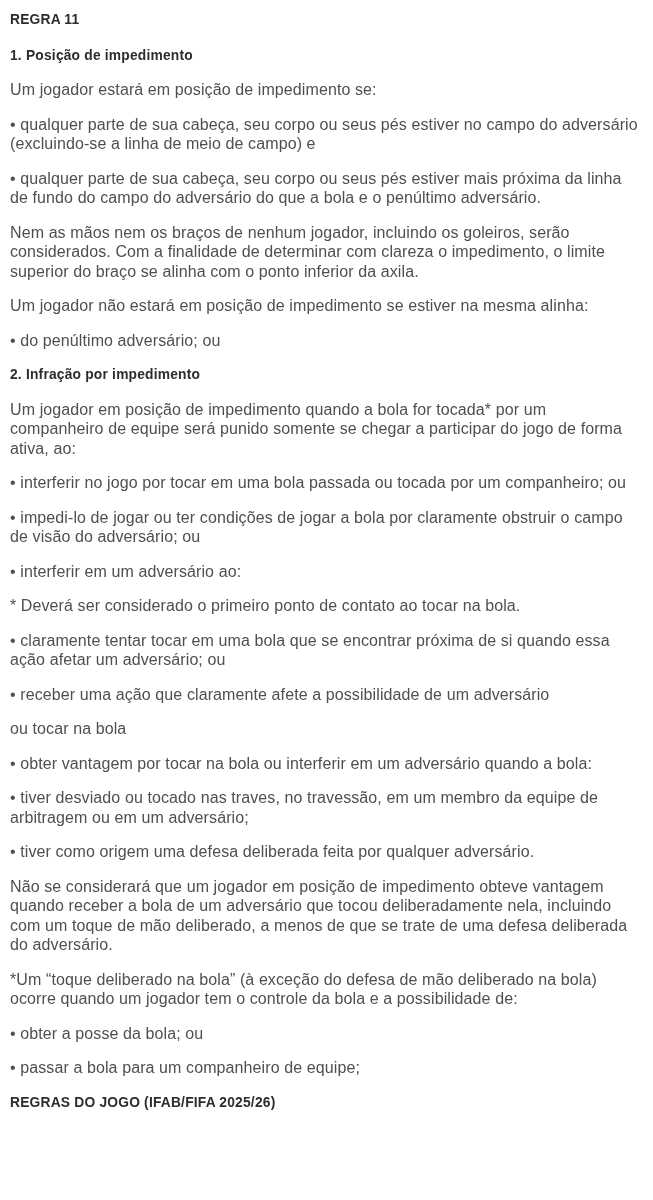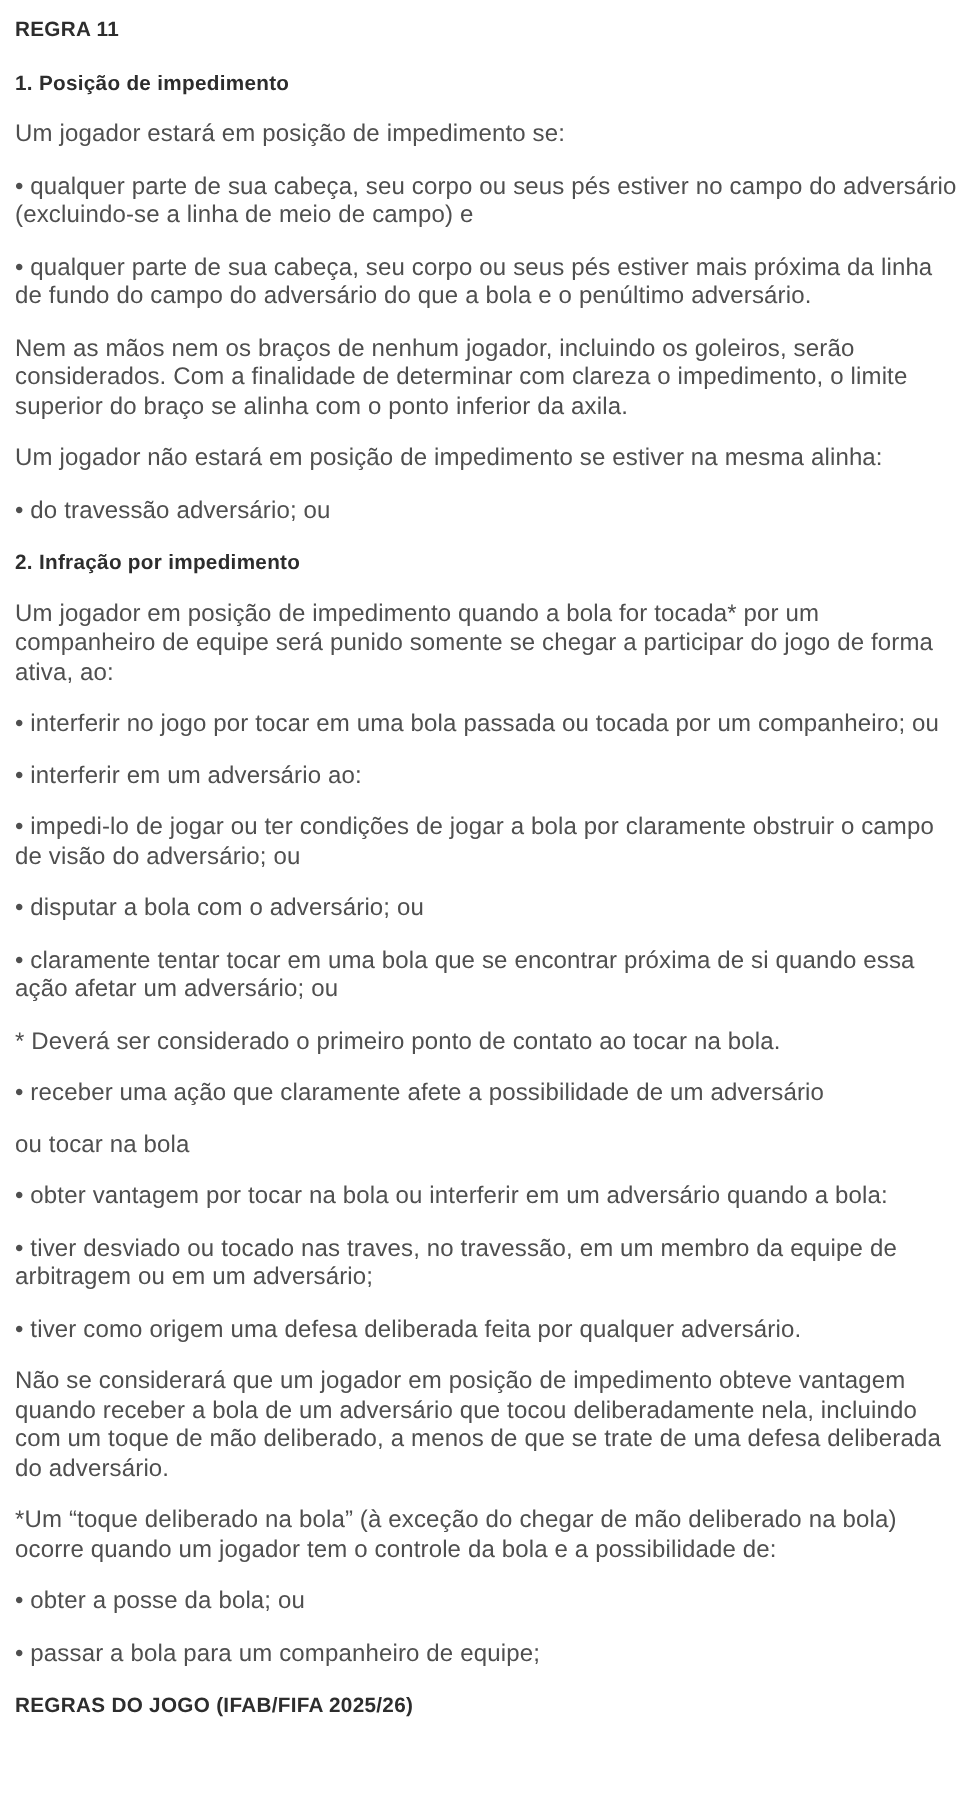--- a/index.html
+++ b/index.html
@@ -42,32 +42,31 @@
 <body>
 
 <div class="doc">
   <p class="heading title">REGRA 11</p>
   <p class="heading">1. Posição de impedimento</p>
   <p class="para">Um jogador estará em posição de impedimento se:</p>
   <p class="para">• qualquer parte de sua cabeça, seu corpo ou seus pés estiver no campo do adversário (excluindo-se a linha de meio de campo) e</p>
   <p class="para">• qualquer parte de sua cabeça, seu corpo ou seus pés estiver mais próxima da linha de fundo do campo do adversário do que a bola e o penúltimo adversário.</p>
   <p class="para">Nem as mãos nem os braços de nenhum jogador, incluindo os goleiros, serão considerados. Com a finalidade de determinar com clareza o impedimento, o limite superior do braço se alinha com o ponto inferior da axila.</p>
   <p class="para">Um jogador não estará em posição de impedimento se estiver na mesma alinha:</p>
-  <p class="para">• do travessão adversário; ou</p>
+  <p class="para">• do penúltimo adversário; ou</p>
   <p class="heading">2. Infração por impedimento</p>
   <p class="para">Um jogador em posição de impedimento quando a bola for tocada* por um companheiro de equipe será punido somente se chegar a participar do jogo de forma ativa, ao:</p>
   <p class="para">• interferir no jogo por tocar em uma bola passada ou tocada por um companheiro; ou</p>
+  <p class="para">• impedi-lo de jogar ou ter condições de jogar a bola por claramente obstruir o campo de visão do adversário; ou</p>
   <p class="para">• interferir em um adversário ao:</p>
-  <p class="para">• impedi-lo de jogar ou ter condições de jogar a bola por claramente obstruir o campo de visão do adversário; ou</p>
-  <p class="para">• disputar a bola com o adversário; ou</p>
+  <p class="para">* Deverá ser considerado o primeiro ponto de contato ao tocar na bola.</p>
   <p class="para">• claramente tentar tocar em uma bola que se encontrar próxima de si quando essa ação afetar um adversário; ou</p>
-  <p class="para">* Deverá ser considerado o primeiro ponto de contato ao tocar na bola.</p>
   <p class="para">• receber uma ação que claramente afete a possibilidade de um adversário</p>
   <p class="para">ou tocar na bola</p>
   <p class="para">• obter vantagem por tocar na bola ou interferir em um adversário quando a bola:</p>
   <p class="para">• tiver desviado ou tocado nas traves, no travessão, em um membro da equipe de arbitragem ou em um adversário;</p>
   <p class="para">• tiver como origem uma defesa deliberada feita por qualquer adversário.</p>
   <p class="para">Não se considerará que um jogador em posição de impedimento obteve vantagem quando receber a bola de um adversário que tocou deliberadamente nela, incluindo com um toque de mão deliberado, a menos de que se trate de uma defesa deliberada do adversário.</p>
-  <p class="para">*Um “toque deliberado na bola” (à exceção do chegar de mão deliberado na bola) ocorre quando um jogador tem o controle da bola e a possibilidade de:</p>
+  <p class="para">*Um “toque deliberado na bola” (à exceção do defesa de mão deliberado na bola) ocorre quando um jogador tem o controle da bola e a possibilidade de:</p>
   <p class="para">• obter a posse da bola; ou</p>
   <p class="para">• passar a bola para um companheiro de equipe;</p>
   <p class="heading">REGRAS DO JOGO (IFAB/FIFA 2025/26)</p>
 </div>
 
 </body></html>

